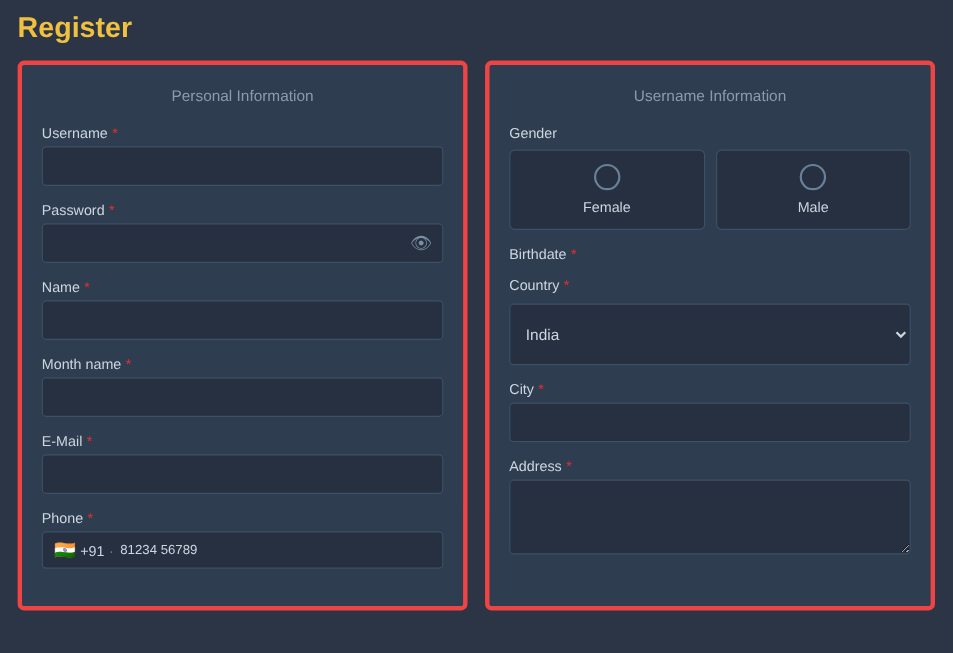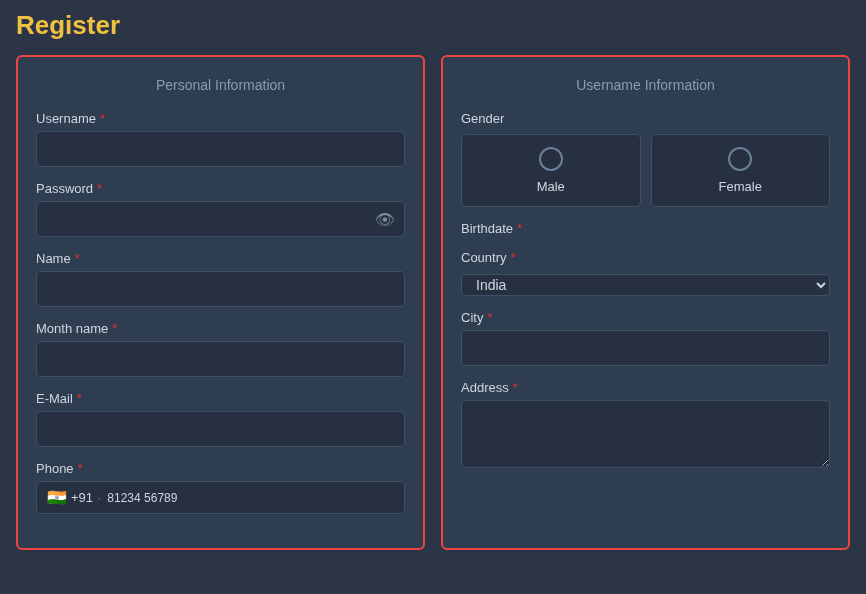--- a/index.html
+++ b/index.html
@@ -15,21 +15,21 @@
       font-size: 26px;
       font-weight: bold;
       margin-bottom: 14px;
     }
     .form-wrapper {
       display: flex;
       gap: 16px;
     }
     .panel {
       background-color: #2e3d4f;
-      border: 2px solid #ef4444;
+      border: 4px solid #ef4444;
       border-radius: 6px;
       padding: 20px 18px;
       flex: 1;
     }
     .panel-title {
       text-align: center;
       font-size: 14px;
       color: #8a9bb0;
       margin-bottom: 18px;
     }
@@ -152,21 +152,21 @@
       appearance: auto;
     }
 
     
     .country-select {
       width: 100%;
       background-color: #263040;
       border: 1px solid #3e5068;
       border-radius: 4px;
       color: #cdd6e0;
-      padding: 1px 10px;
+      padding: 18px 10px;
       font-size: 14px;
       outline: none;
       appearance: auto;
       margin-top: 4px;
     }
 
     
     .address-textarea {
       width: 100%;
       background-color: #263040;
@@ -248,25 +248,25 @@
   </div>
 
   <div class="panel">
     <div class="panel-title">Username Information</div>
 
     <div class="field-group">
       <div class="field-label">Gender</div>
       <div class="gender-options">
         <div class="gender-option">
           <div class="gender-radio-circle"></div>
-          <span class="gender-label-text">Male</span>
+          <span class="gender-label-text">Female</span>
         </div>
         <div class="gender-option">
           <div class="gender-radio-circle"></div>
-          <span class="gender-label-text">Female</span>
+          <span class="gender-label-text">Male</span>
         </div>
       </div>
     </div>
 
     <div class="field-group">
       <div class="field-label">
         <span>Birthdate</span>
         <span class="required-star">*</span>
       </div>
     </div>

